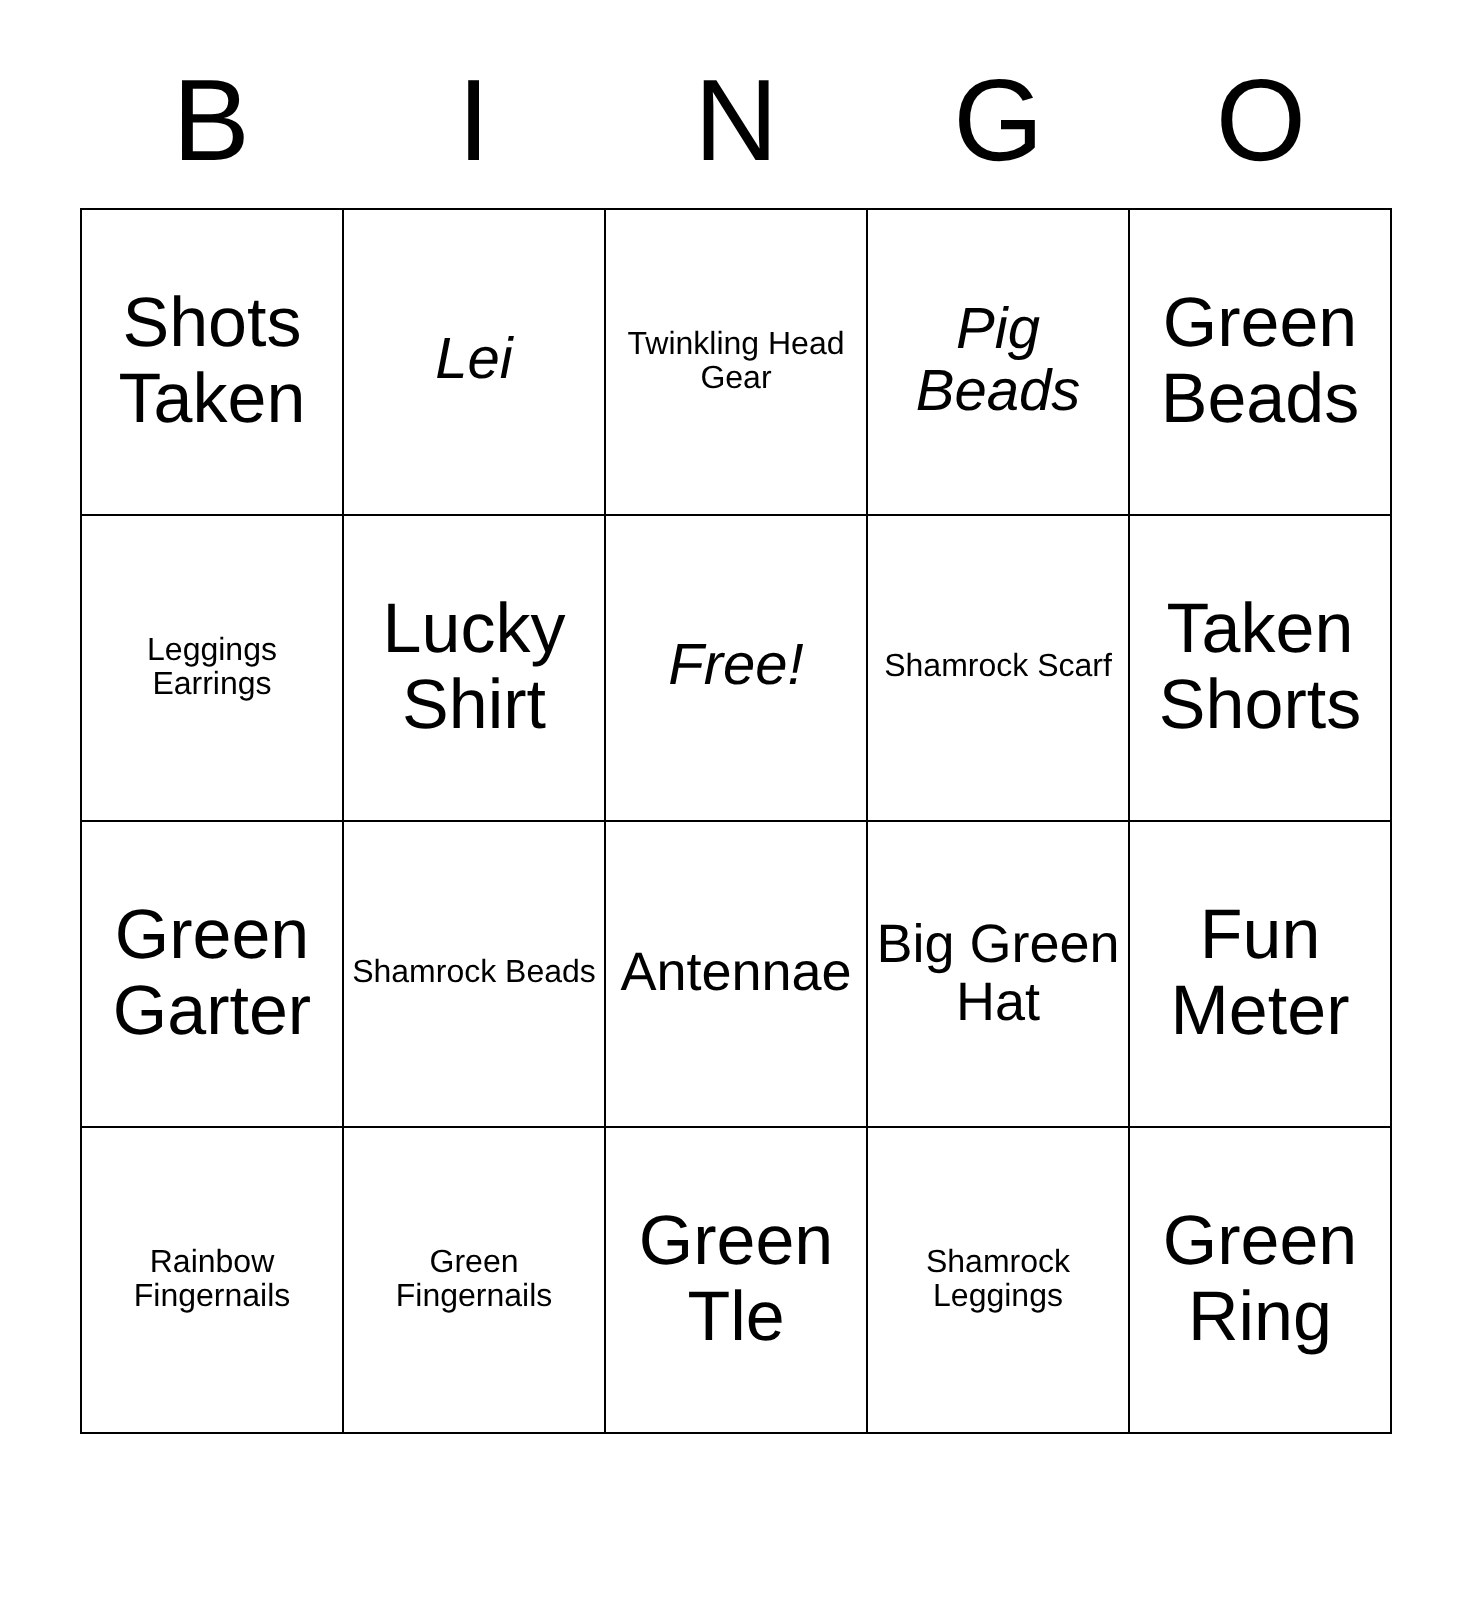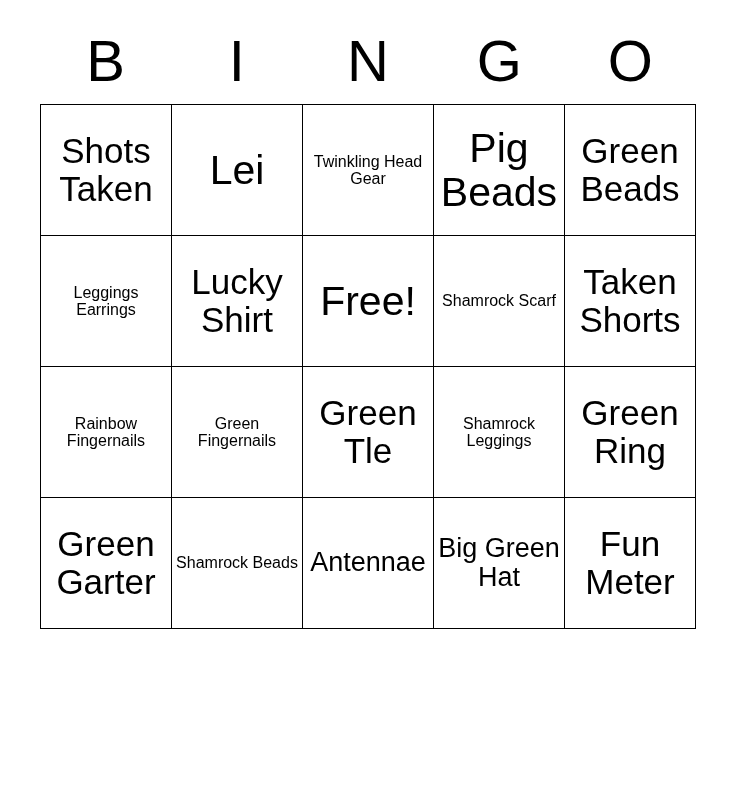--- a/index.html
+++ b/index.html
@@ -38,33 +38,33 @@
   }
   .grid {
     width: 656px;
     margin: 8px auto 0 auto;
     border-collapse: collapse;
     table-layout: fixed;
   }
   .grid td {
     border: 1px solid #000000;
     width: 131px;
-    height: 131px;
+    height: 153px;
     text-align: center;
     vertical-align: middle;
     padding: 2px 4px;
     box-sizing: border-box;
     overflow: hidden;
   }
   .cell-text {
     display: block;
     line-height: 1.08;
   }
   
-  .s-xl { font-size: 41px; }
+  .s-xl { font-size: 29px; font-style: italic; }
   .s-lg { font-size: 35px; }
   .s-md { font-size: 27px; }
   .s-sm { font-size: 16px; }
   .s-xs { font-size: 16px; }
 </style>
 </head>
 <body>
 
 <div class="card">
 
@@ -107,48 +107,48 @@
           </td>
         <td>
             <span class="cell-text s-sm">Shamrock Scarf</span>
           </td>
         <td>
             <span class="cell-text s-lg">Taken Shorts</span>
           </td>
       </tr>
       <tr>
         <td>
+            <span class="cell-text s-lg">Green Garter</span>
+          </td>
+        <td>
+            <span class="cell-text s-sm">Shamrock Beads</span>
+          </td>
+        <td>
+            <span class="cell-text s-md">Antennae</span>
+          </td>
+        <td>
+            <span class="cell-text s-md">Big Green Hat</span>
+          </td>
+        <td>
+            <span class="cell-text s-lg">Fun Meter</span>
+          </td>
+      </tr>
+      <tr>
+        <td>
             <span class="cell-text s-sm">Rainbow Fingernails</span>
           </td>
         <td>
             <span class="cell-text s-sm">Green Fingernails</span>
           </td>
         <td>
             <span class="cell-text s-lg">Green Tle</span>
           </td>
         <td>
             <span class="cell-text s-sm">Shamrock Leggings</span>
           </td>
         <td>
             <span class="cell-text s-lg">Green Ring</span>
           </td>
       </tr>
-      <tr>
-        <td>
-            <span class="cell-text s-lg">Green Garter</span>
-          </td>
-        <td>
-            <span class="cell-text s-sm">Shamrock Beads</span>
-          </td>
-        <td>
-            <span class="cell-text s-md">Antennae</span>
-          </td>
-        <td>
-            <span class="cell-text s-md">Big Green Hat</span>
-          </td>
-        <td>
-            <span class="cell-text s-lg">Fun Meter</span>
-          </td>
-      </tr>
     </tbody>
   </table>
 
 </div>
 
 </body></html>

